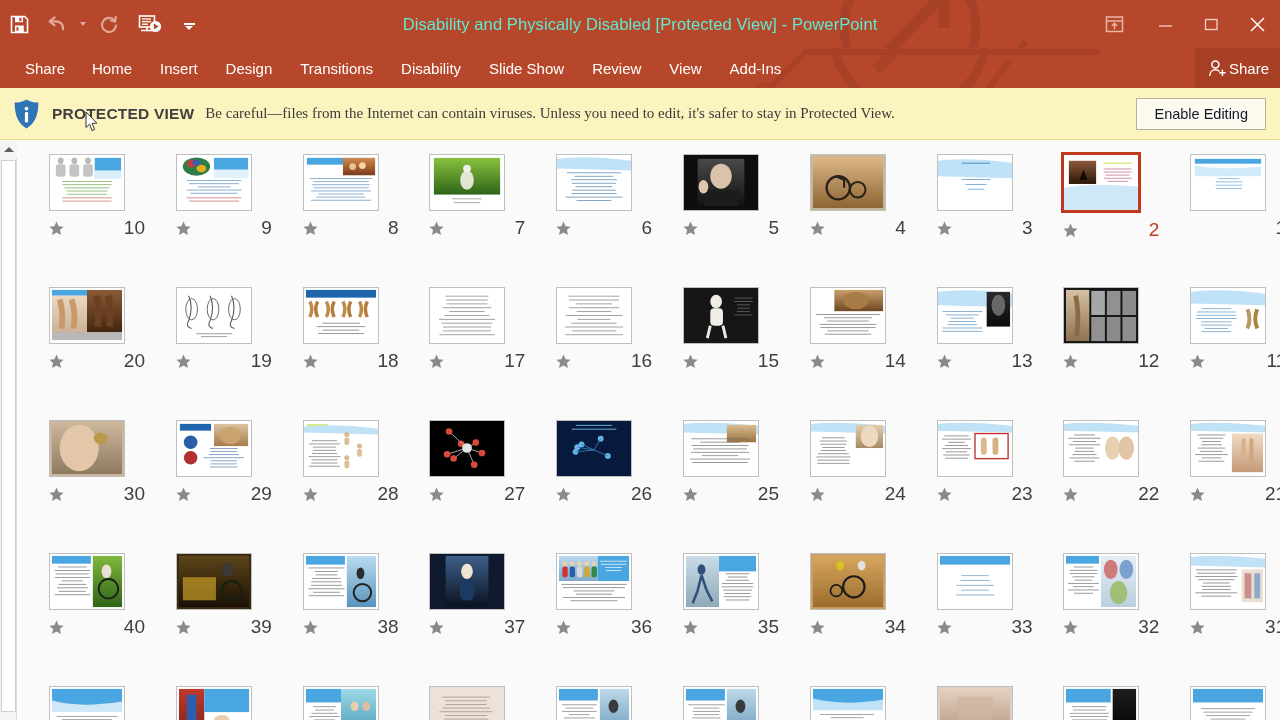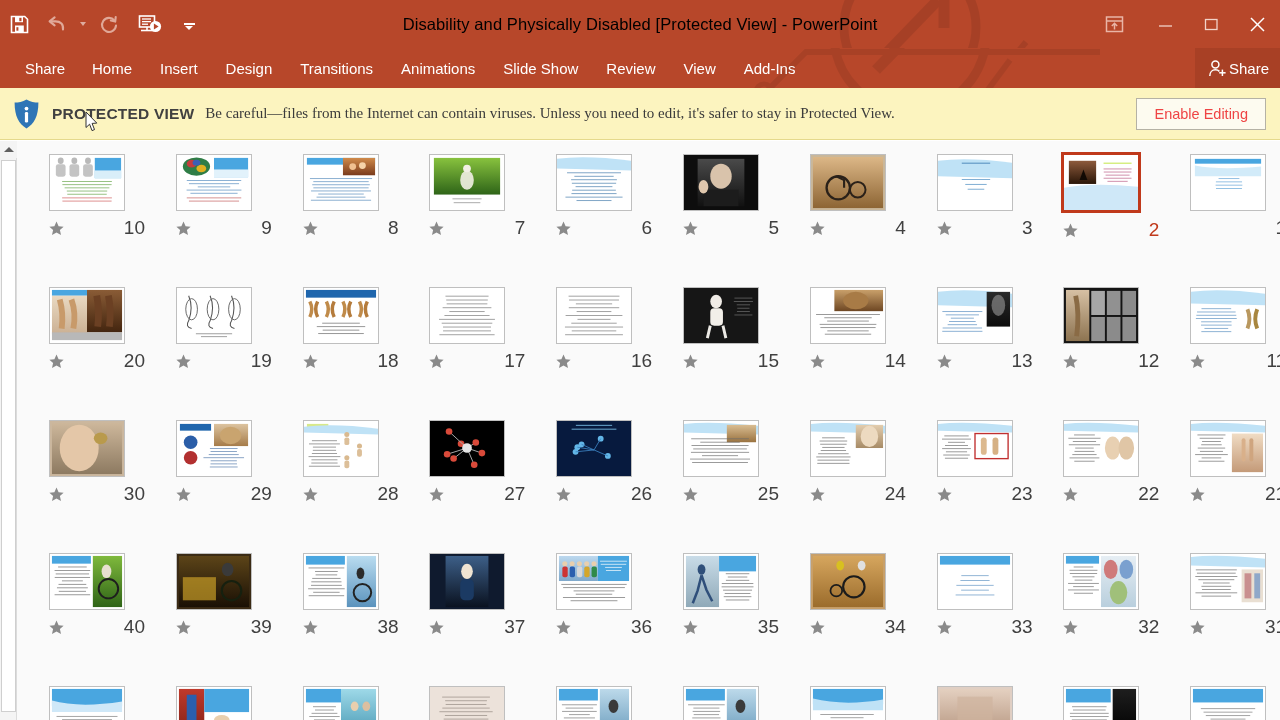--- a/index.html
+++ b/index.html
@@ -41,21 +41,21 @@
     display: block; width: 11px; height: 2px; background: #fff; position: relative;
   }
   .qat-more i:after {
     content: ""; position: absolute; left: 1.5px; top: 3px;
     width: 0; height: 0; border-left: 4px solid transparent;
     border-right: 4px solid transparent; border-top: 4px solid #fff;
   }
   .title-text {
     position: absolute; left: 0; top: 0; width: 1280px; height: 48px;
     display: flex; align-items: center; justify-content: center;
-    color: #000000; font-size: 16.5px; letter-spacing: .1px;
+    color: #5eead4; font-size: 16.5px; letter-spacing: .1px;
     pointer-events: none; white-space: nowrap;
   }
   .win-ctrls { position: absolute; right: 0; top: 0; height: 48px; display: flex; align-items: center; }
   .win-btn {
     width: 46px; height: 48px; display: flex; align-items: center; justify-content: center;
   }
   .win-btn.ribopt { width: 56px; }
   .win-btn svg { display: block; }
 
   
@@ -94,21 +94,21 @@
     background: #fcf4bf; border-bottom: 1px solid #e5d98c;
     display: flex; align-items: center;
   }
   .pv-shield { width: 52px; display: flex; align-items: center; justify-content: center; }
   .pv-shield svg { display: block; }
   .pv-strong { font-size: 15.5px; font-weight: bold; color: #404040; letter-spacing: .2px; }
   .pv-msg { font-size: 15px; color: #3b3b3b; margin-left: 11px; white-space: nowrap; font-family: Liberation Serif, serif; }
   .pv-enable {
     position: absolute; right: 14px; top: 10px; height: 32px; padding: 0 17px;
     background: #fdfbf0; border: 1px solid #b5b2a5;
-    display: flex; align-items: center; font-size: 14.5px; color: #ef4444;
+    display: flex; align-items: center; font-size: 14.5px; color: #0f172a;
     white-space: nowrap;
   }
 
   
   .sorter {
     position: absolute; left: 0; top: 141px; width: 1280px; height: 579px;
     background: #fafafa;
   }
   
   .vscroll {
@@ -249,21 +249,21 @@
         <path d="M250 228 L330 120" stroke="#000" stroke-width="6" fill="none"></path>
         <path d="M196 130 L262 62" stroke="#000" stroke-width="11" fill="none"></path>
       </svg>
     </div>
     <div class="menu-items">
       <div class="mi file">Share</div>
       <div class="mi std">Home</div>
       <div class="mi std">Insert</div>
       <div class="mi std">Design</div>
       <div class="mi std">Transitions</div>
-      <div class="mi std">Animations</div>
+      <div class="mi std">Disability</div>
       <div class="mi std">Slide Show</div>
       <div class="mi std">Review</div>
       <div class="mi std">View</div>
       <div class="mi std">Add-Ins</div>
     </div>
     <div class="share-btn">
       <span>
         <svg width="21" height="19" viewBox="0 0 21 19">
           <circle cx="7.4" cy="5.4" r="3.5" fill="none" stroke="#fff" stroke-width="1.5"></circle>
           <path d="M1.8 17c0-3.9 2.5-6.2 5.6-6.2 1.6 0 3 .6 4 1.6" fill="none" stroke="#fff" stroke-width="1.5"></path>

